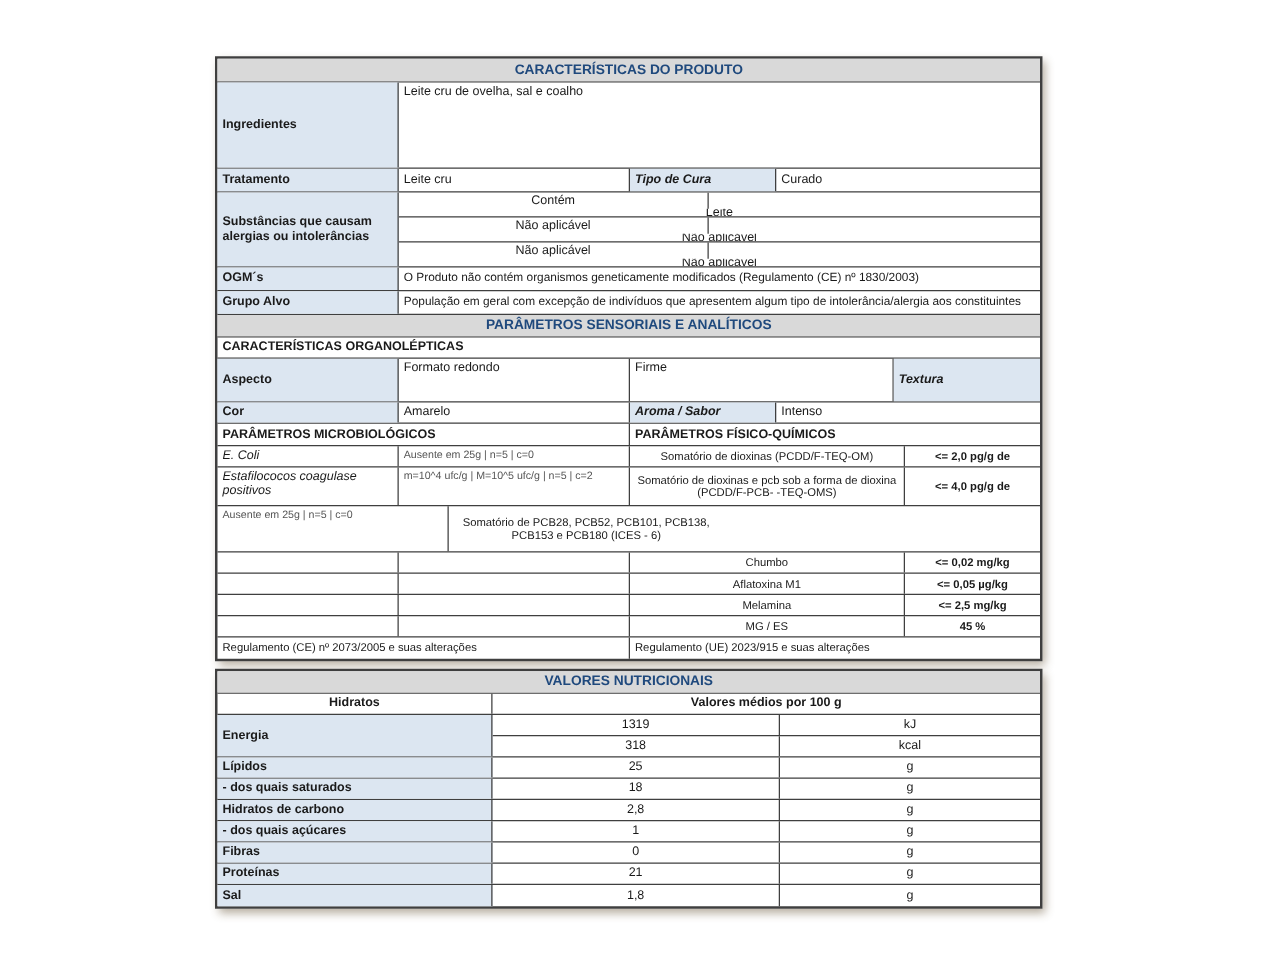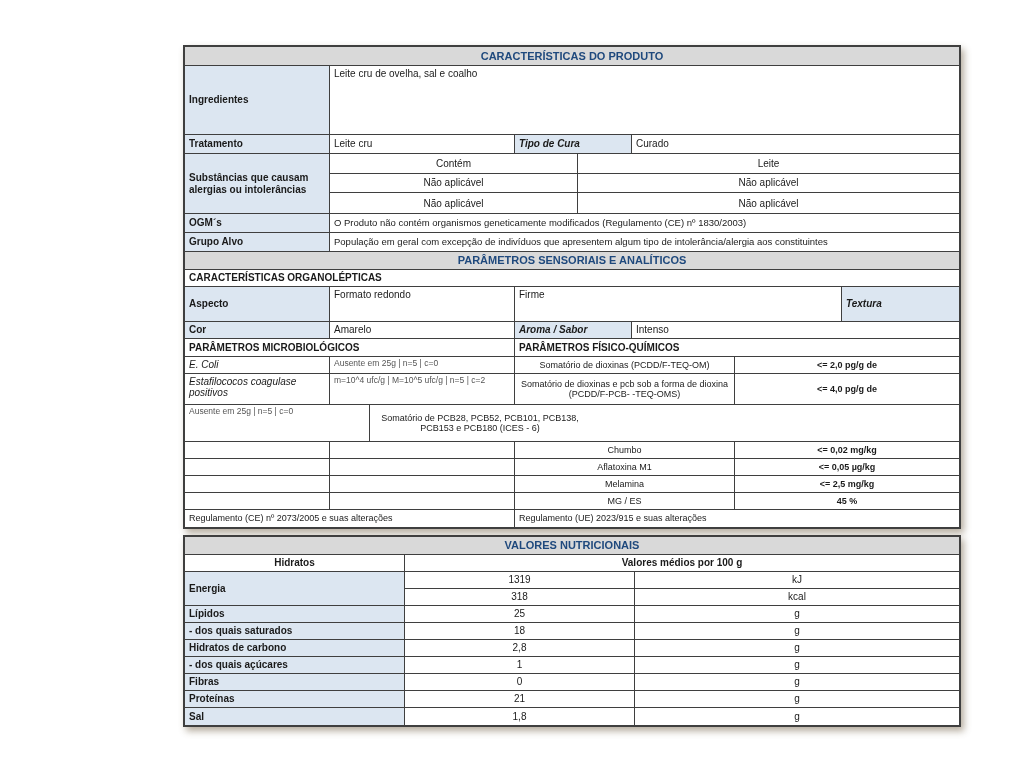--- a/index.html
+++ b/index.html
@@ -5,21 +5,21 @@
   :root{
     --bd:#3f3f3f;
     --hdr-bg:#d9d9d9;
     --hdr-tx:#1f497d;
     --lbl-bg:#dce6f1;
     --ink:#1a1a1a;
   }
   *{box-sizing:border-box;margin:0;padding:0;}
   html,body{width:1028px;height:768px;background:#ffffff;overflow:hidden;}
   body{font-family:"Liberation Sans",sans-serif;color:var(--ink);}
-  .sheet{position:absolute;left:183px;top:45px;width:778px;}
+  .sheet{position:absolute;left:172px;top:45px;width:662px;}
   .tbl{border:2px solid var(--bd);background:#fff;}
   .tbl-top{box-shadow:3px 4px 7px rgba(90,70,40,.45);}
   .tbl-bot{box-shadow:3px 4px 7px rgba(90,70,40,.45);}
   .gap{height:6px;}
   .r{display:flex;border-bottom:1px solid var(--bd);}
   .r:last-child{border-bottom:none;}
   .c{border-right:1px solid var(--bd);overflow:hidden;display:flex;align-items:center;padding:1px 4px;font-size:10px;line-height:1.12;}
   .c:last-child{border-right:none;}
   .grow{flex:1;}
   .sec-hdr{background:var(--hdr-bg);color:var(--hdr-tx);font-weight:bold;font-size:11px;justify-content:center;text-align:center;}
@@ -32,21 +32,21 @@
   .micro-val{font-size:8.5px;color:#555;}
   .nowrap{white-space:nowrap;}
   .w-lbl{width:145px;}
   .w-mval{width:185px;}
   .w-cura{width:117px;font-style:italic;}
   .w-alg1{width:248px;}
   .w-pname{width:220px;}
   .w-half{width:330px;}
   .w-nlbl{width:220px;}
   .w-nval{width:230px;}
-  .h19{height:19px;}.h69{height:69px;}.h20{height:20px;}.h18{height:18px;}
+  .h19{height:19px;}.h69{height:69px;}.h20{height:20px;flex-direction:column;}.h18{height:18px;}
   .h17{height:17px;}.h35{height:35px;}.h31{height:31px;}.h37{height:37px;}.h34{height:34px;}
   .stack{display:flex;flex-direction:column;padding:0;align-items:stretch;}
   .stack .r{width:100%;}
   .bold{font-weight:bold;}
 </style>
 </head>
 <body>
 
 <div class="sheet">
 

